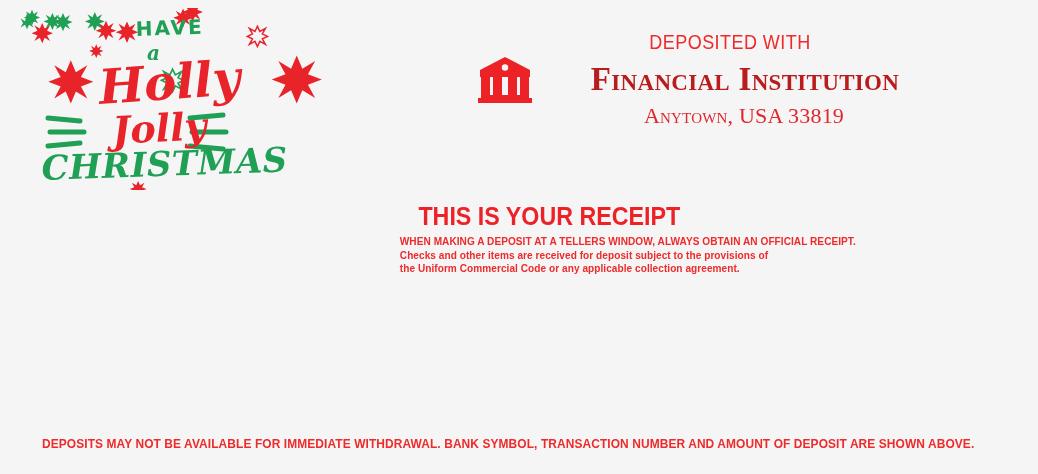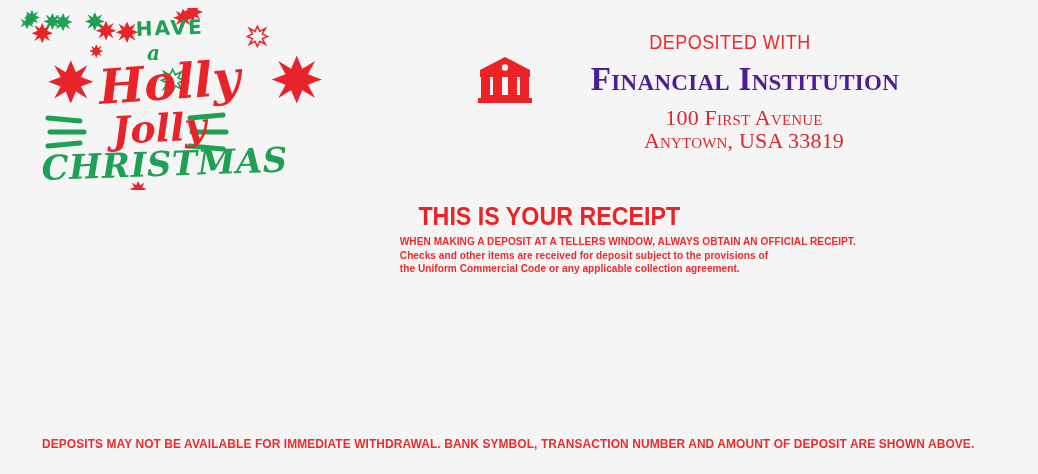--- a/index.html
+++ b/index.html
@@ -66,21 +66,21 @@
   }
   #institution-name {
     font-family: "Liberation Serif", serif;
     font-size: 33px;
     font-weight: 700;
     font-variant: small-caps;
     line-height: 46px;
     letter-spacing: 0.3px;
     margin: 0;
     padding-left: 30px;
-    color: #4c1d95;
+    color: #b91c1c;
     white-space: nowrap;
   }
   .address-line {
     font-family: "Liberation Serif", serif;
     font-size: 22px;
     font-weight: 400;
     font-variant: small-caps;
     line-height: 23px;
     letter-spacing: 0.2px;
     margin: 0;
@@ -232,21 +232,20 @@
             <rect x="3" y="39" width="48" height="3"></rect>
             <rect x="0" y="42" width="54" height="5"></rect>
           </g>
 
           <circle cx="27" cy="11.5" r="3.2" fill="#f5f5f6"></circle>
         </svg>
       </span>
       <h1 id="institution-name">Financial Institution</h1>
     </div>
 
-    <p id="address-line-1" class="address-line">100 First Avenue</p>
     <p id="address-line-2" class="address-line">Anytown, USA 33819</p>
   </div>
 
   <div id="receipt-notice-block">
     <p id="receipt-headline">THIS IS YOUR RECEIPT</p>
     <p class="legal-line bold">WHEN MAKING A DEPOSIT AT A TELLERS WINDOW, ALWAYS OBTAIN AN OFFICIAL RECEIPT.</p>
     <p class="legal-line bold">Checks and other items are received for deposit subject to the provisions of</p>
     <p class="legal-line bold">the Uniform Commercial Code or any applicable collection agreement.</p>
   </div>
 

